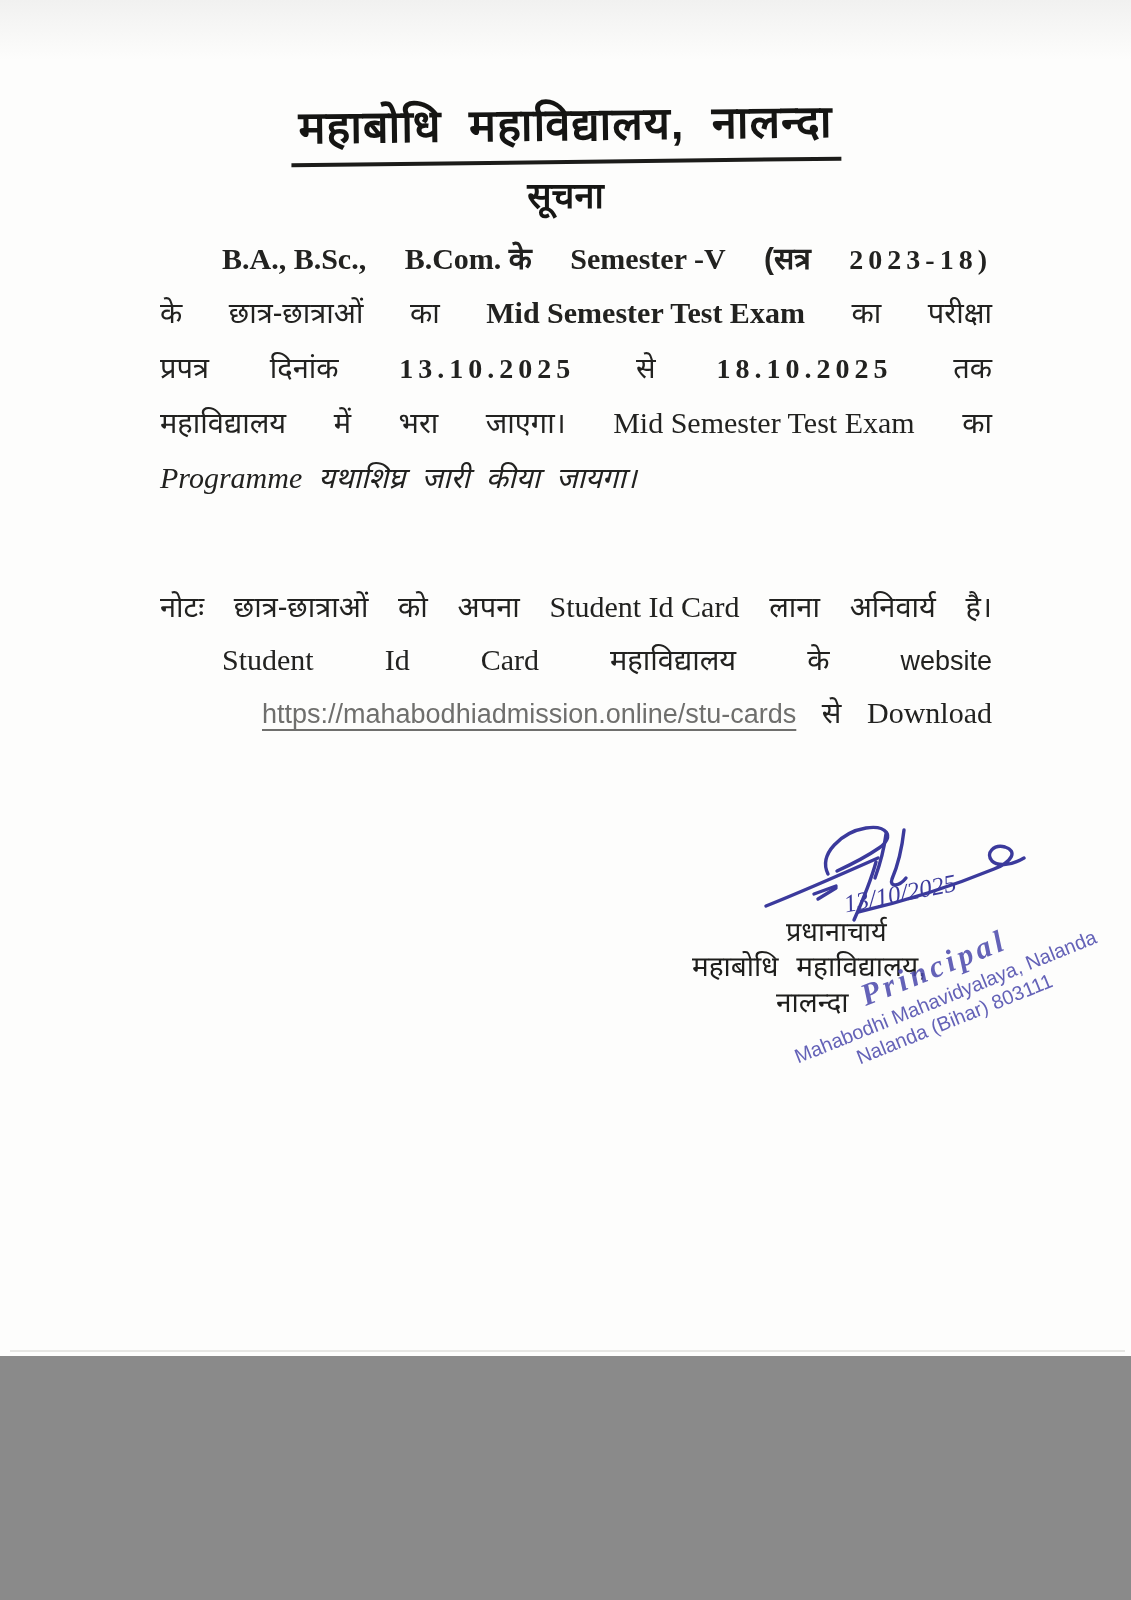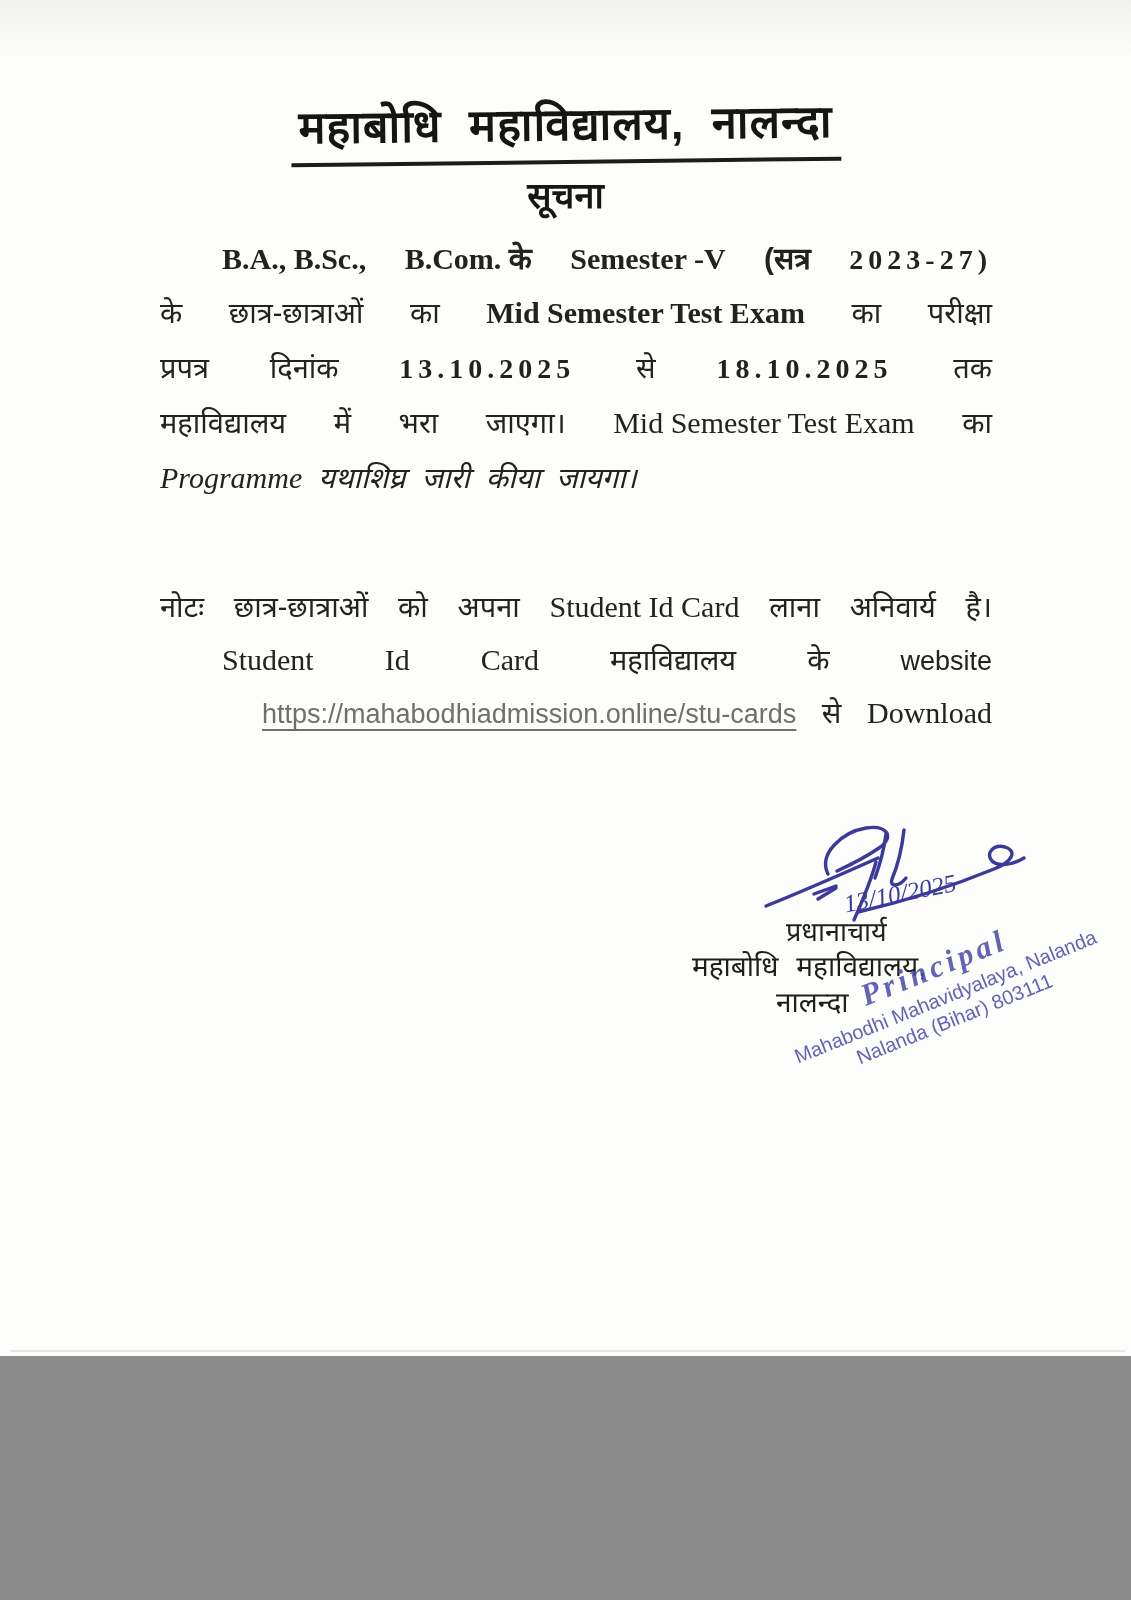--- a/index.html
+++ b/index.html
@@ -80,21 +80,21 @@
   <div class="subtitle-wrap">
     <div class="doc-subtitle">सूचना</div>
   </div>
 
   <div class="para para1">
     <div class="line indent">
         <span class="seg en-bold">B.A., B.Sc.,</span>
         <span class="seg mix-bold">B.Com. के</span>
         <span class="seg en-bold">Semester -V</span>
         <span class="seg hi-bold">(सत्र</span>
-        <span class="seg num-bold">2023-27)</span>
+        <span class="seg num-bold">2023-18)</span>
       </div>
     <div class="line">
         <span class="seg hi">के</span>
         <span class="seg hi">छात्र-छात्राओं</span>
         <span class="seg hi">का</span>
         <span class="seg en-bold">Mid Semester Test Exam</span>
         <span class="seg hi">का</span>
         <span class="seg hi">परीक्षा</span>
       </div>
     <div class="line">

